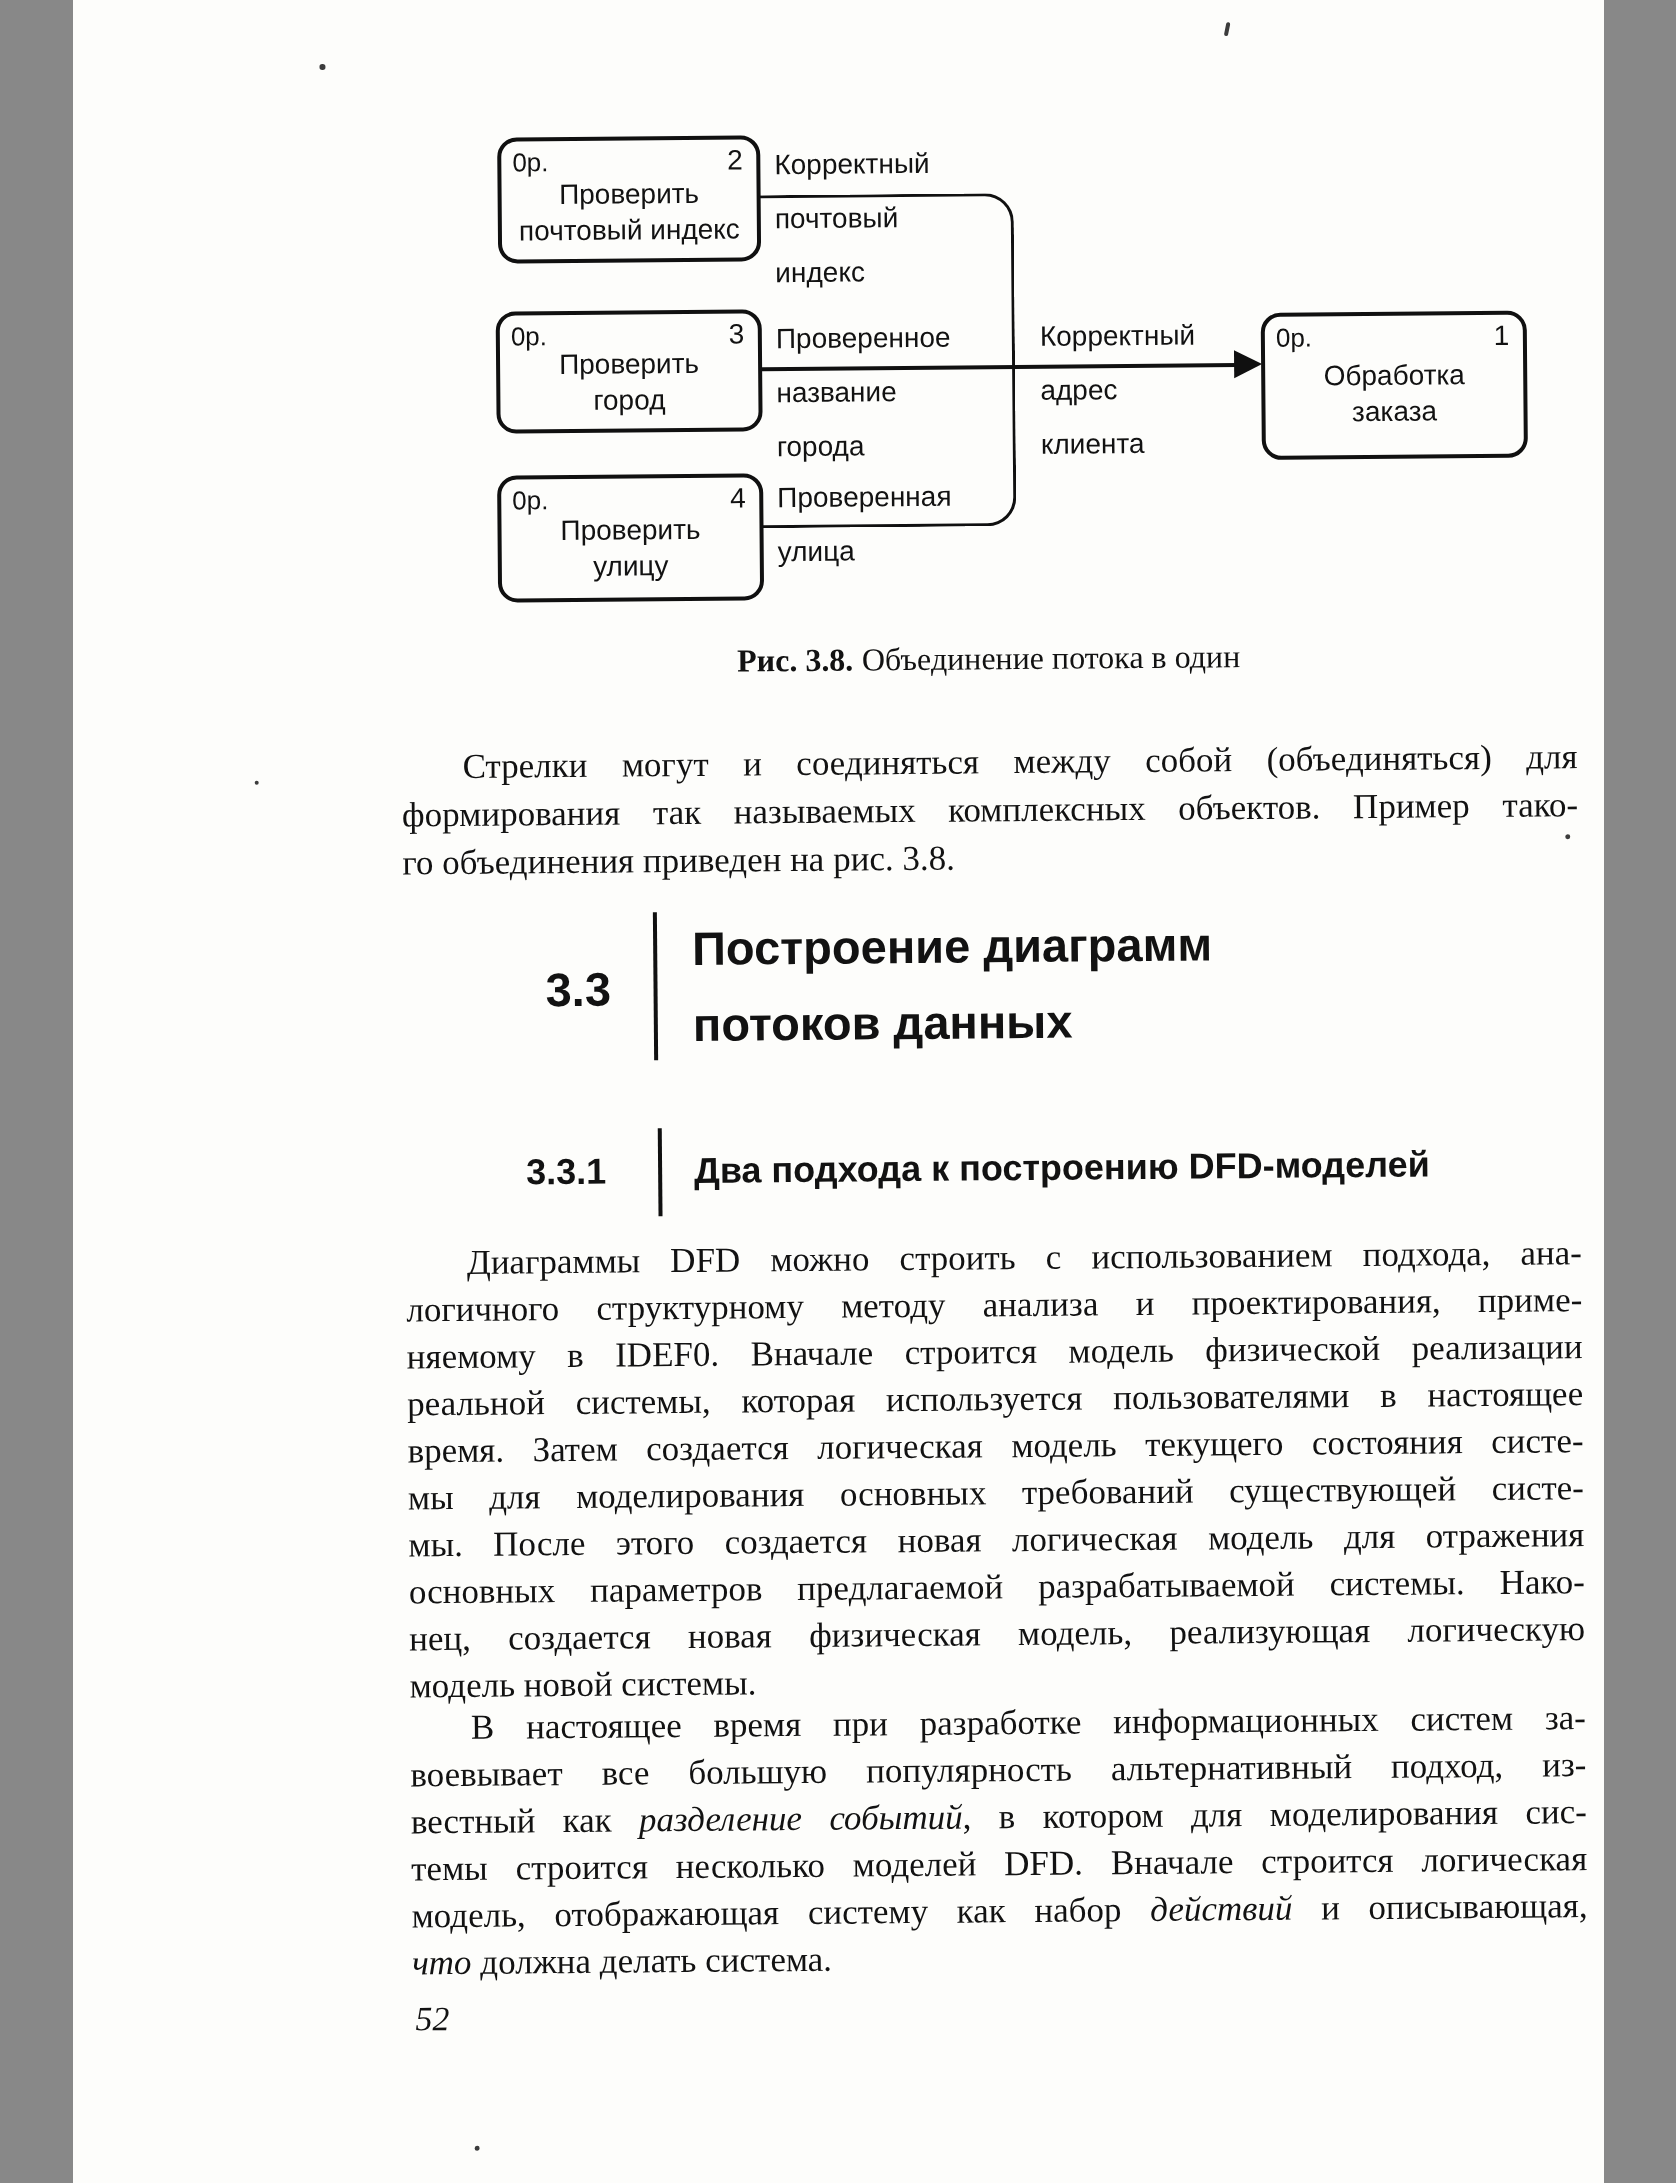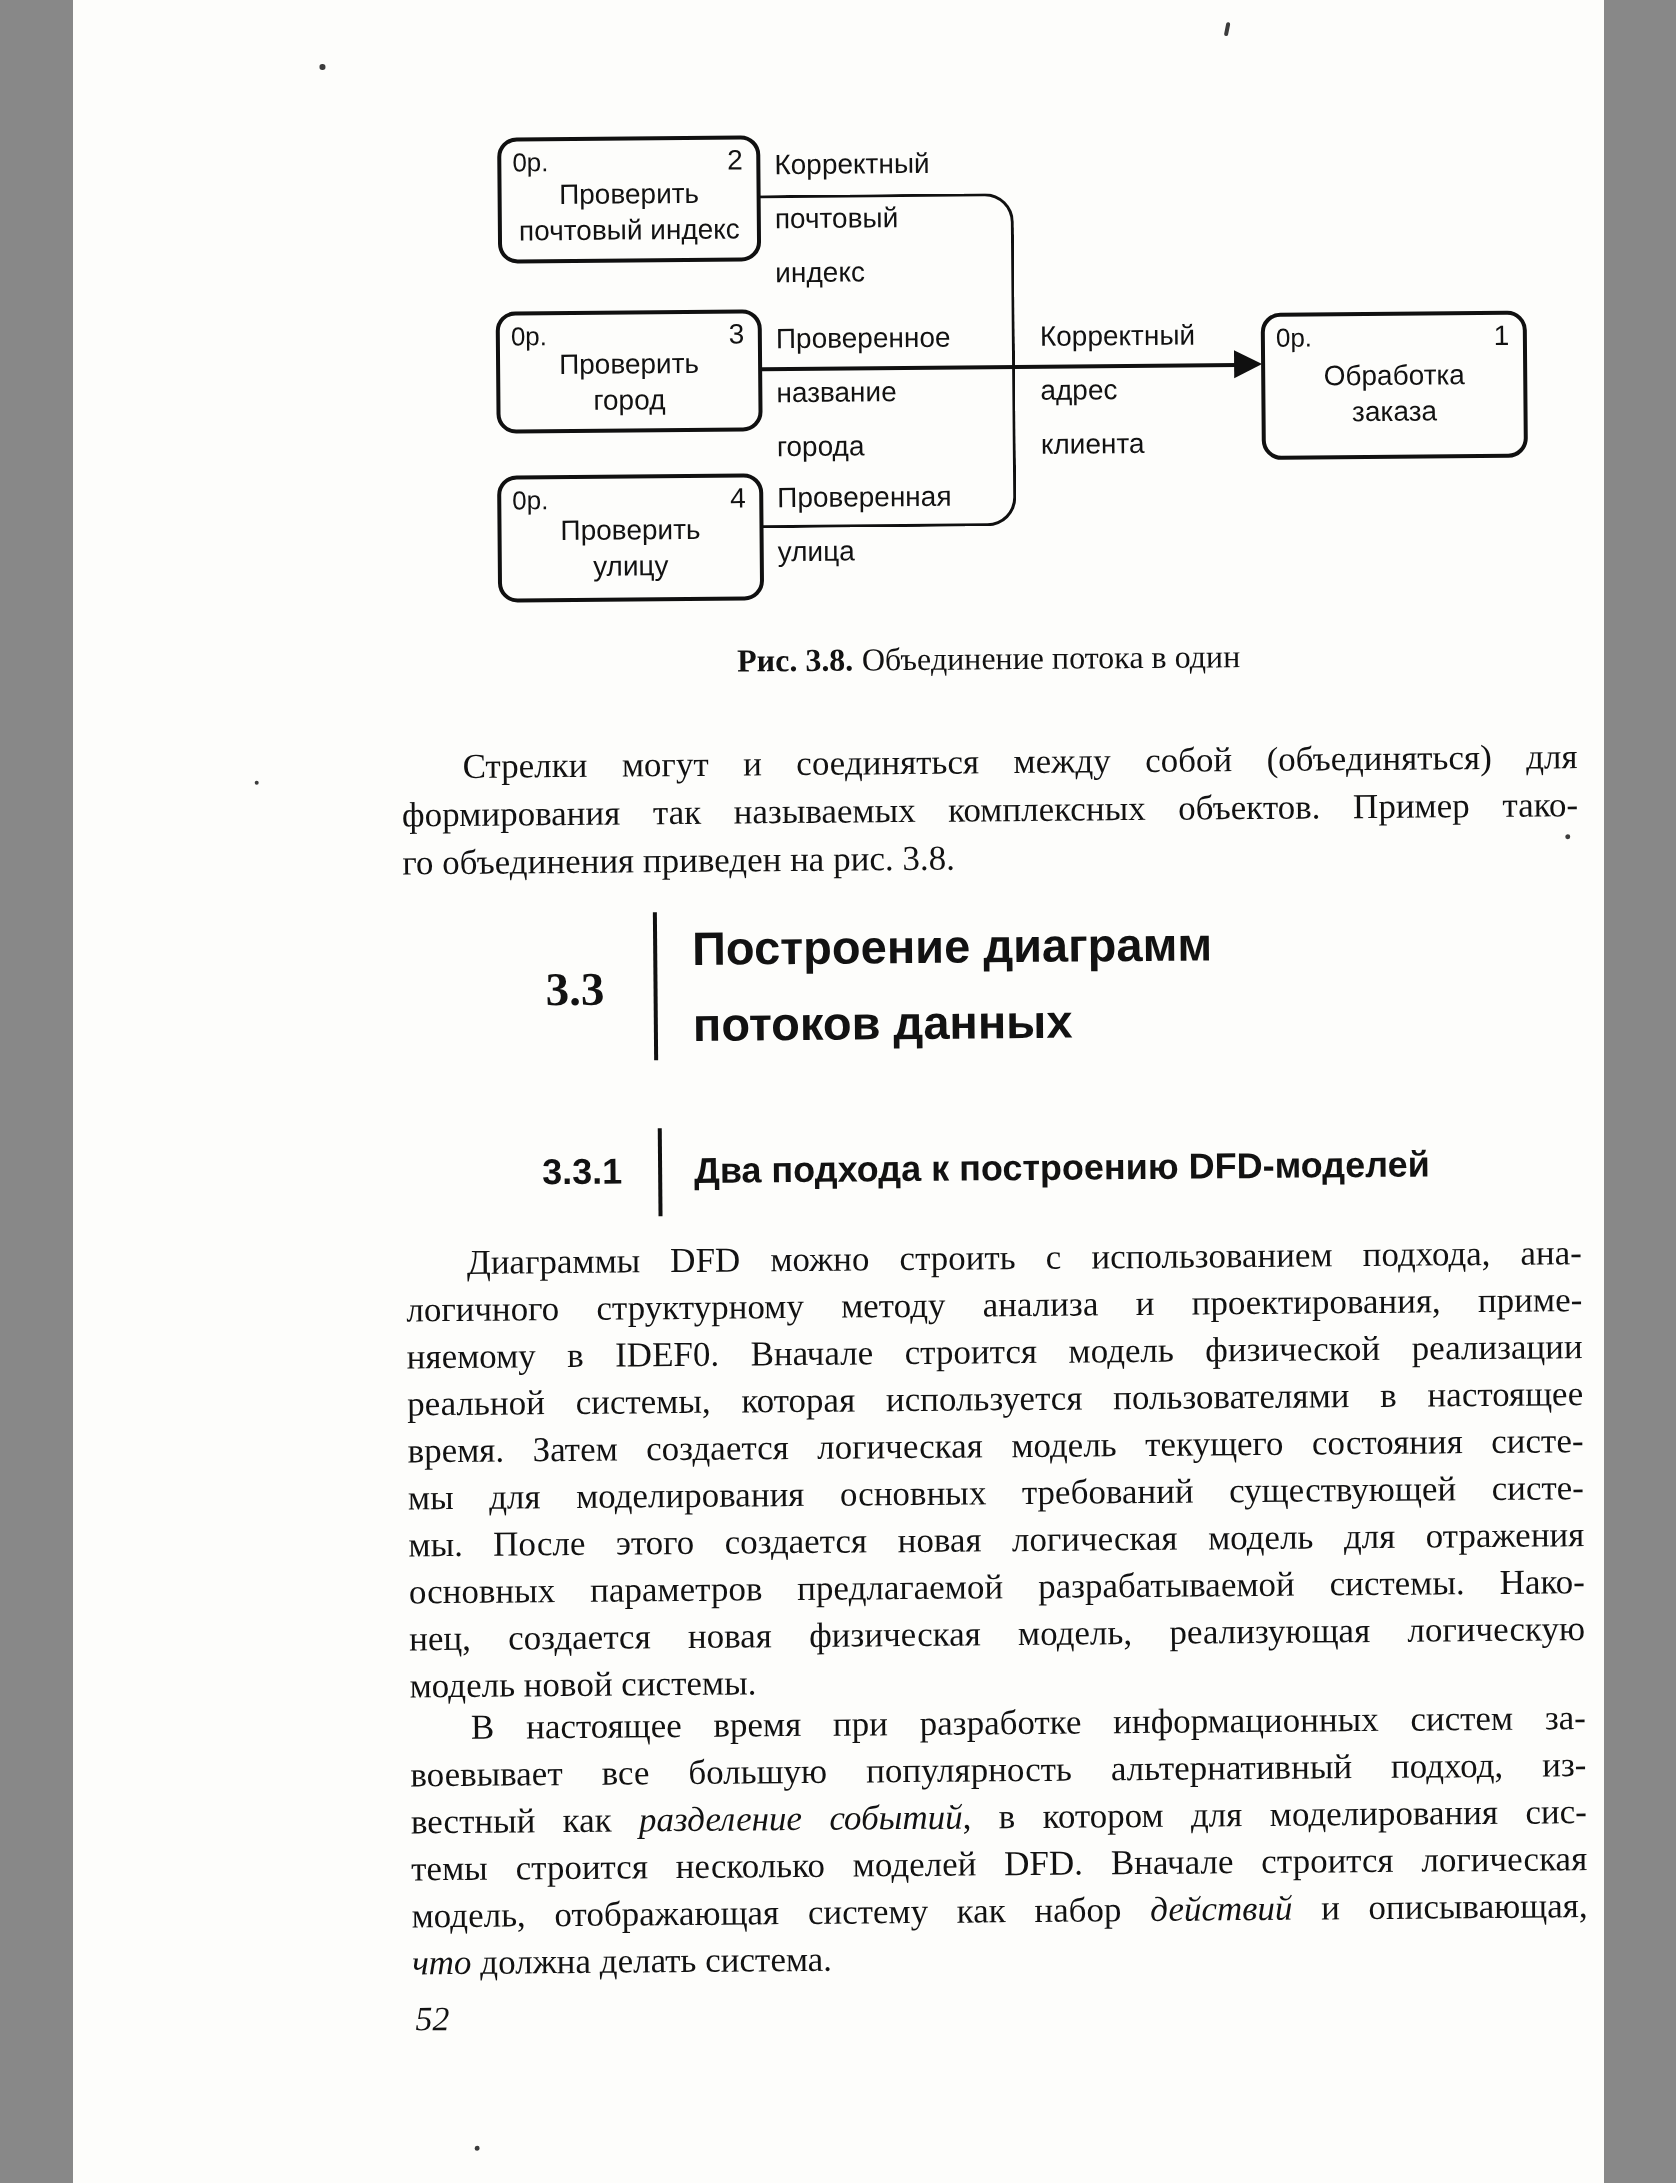--- a/index.html
+++ b/index.html
@@ -130,26 +130,26 @@
   <div class="caption">
     <span class="lbl">Рис. 3.8.</span><span class="txt">Объединение потока в один</span>
   </div>
 
   <div class="para p1" style="top:739px;">
     <div class="ln ind">Стрелки могут и соединяться между собой (объединяться) для</div>
     <div class="ln">формирования так называемых комплексных объектов. Пример тако-</div>
     <div class="ln end">го объединения приведен на рис. 3.8.</div>
   </div>
 
-  <div class="h-num" style="left:473px;top:959px;font-size:47px;font-family:Liberation Serif, serif;">3.3</div>
+  <div class="h-num" style="left:473px;top:959px;font-size:47px;">3.3</div>
   <div class="vbar" style="left:581px;top:910px;height:148px;"></div>
   <div class="h-t" style="left:620px;top:919px;font-size:47px;">Построение диаграмм</div>
   <div class="h-t" style="left:620px;top:995px;font-size:47px;">потоков данных</div>
 
-  <div class="h-num" style="left:468px;top:1148px;font-size:36px;">3.3.1</div>
+  <div class="h-num" style="left:452px;top:1148px;font-size:36px;">3.3.1</div>
   <div class="vbar" style="left:584px;top:1126px;height:88px;"></div>
   <div class="h-t" style="left:620px;top:1148px;font-size:36px;">Два подхода к построению DFD-моделей</div>
 
   <div class="para" style="top:1235px;">
     <div class="ln ind">Диаграммы DFD можно строить с использованием подхода, ана-</div>
     <div class="ln">логичного структурному методу анализа и проектирования, приме-</div>
     <div class="ln">няемому в IDEF0. Вначале строится модель физической реализации</div>
     <div class="ln">реальной системы, которая используется пользователями в настоящее</div>
     <div class="ln">время. Затем создается логическая модель текущего состояния систе-</div>
     <div class="ln">мы для моделирования основных требований существующей систе-</div>

